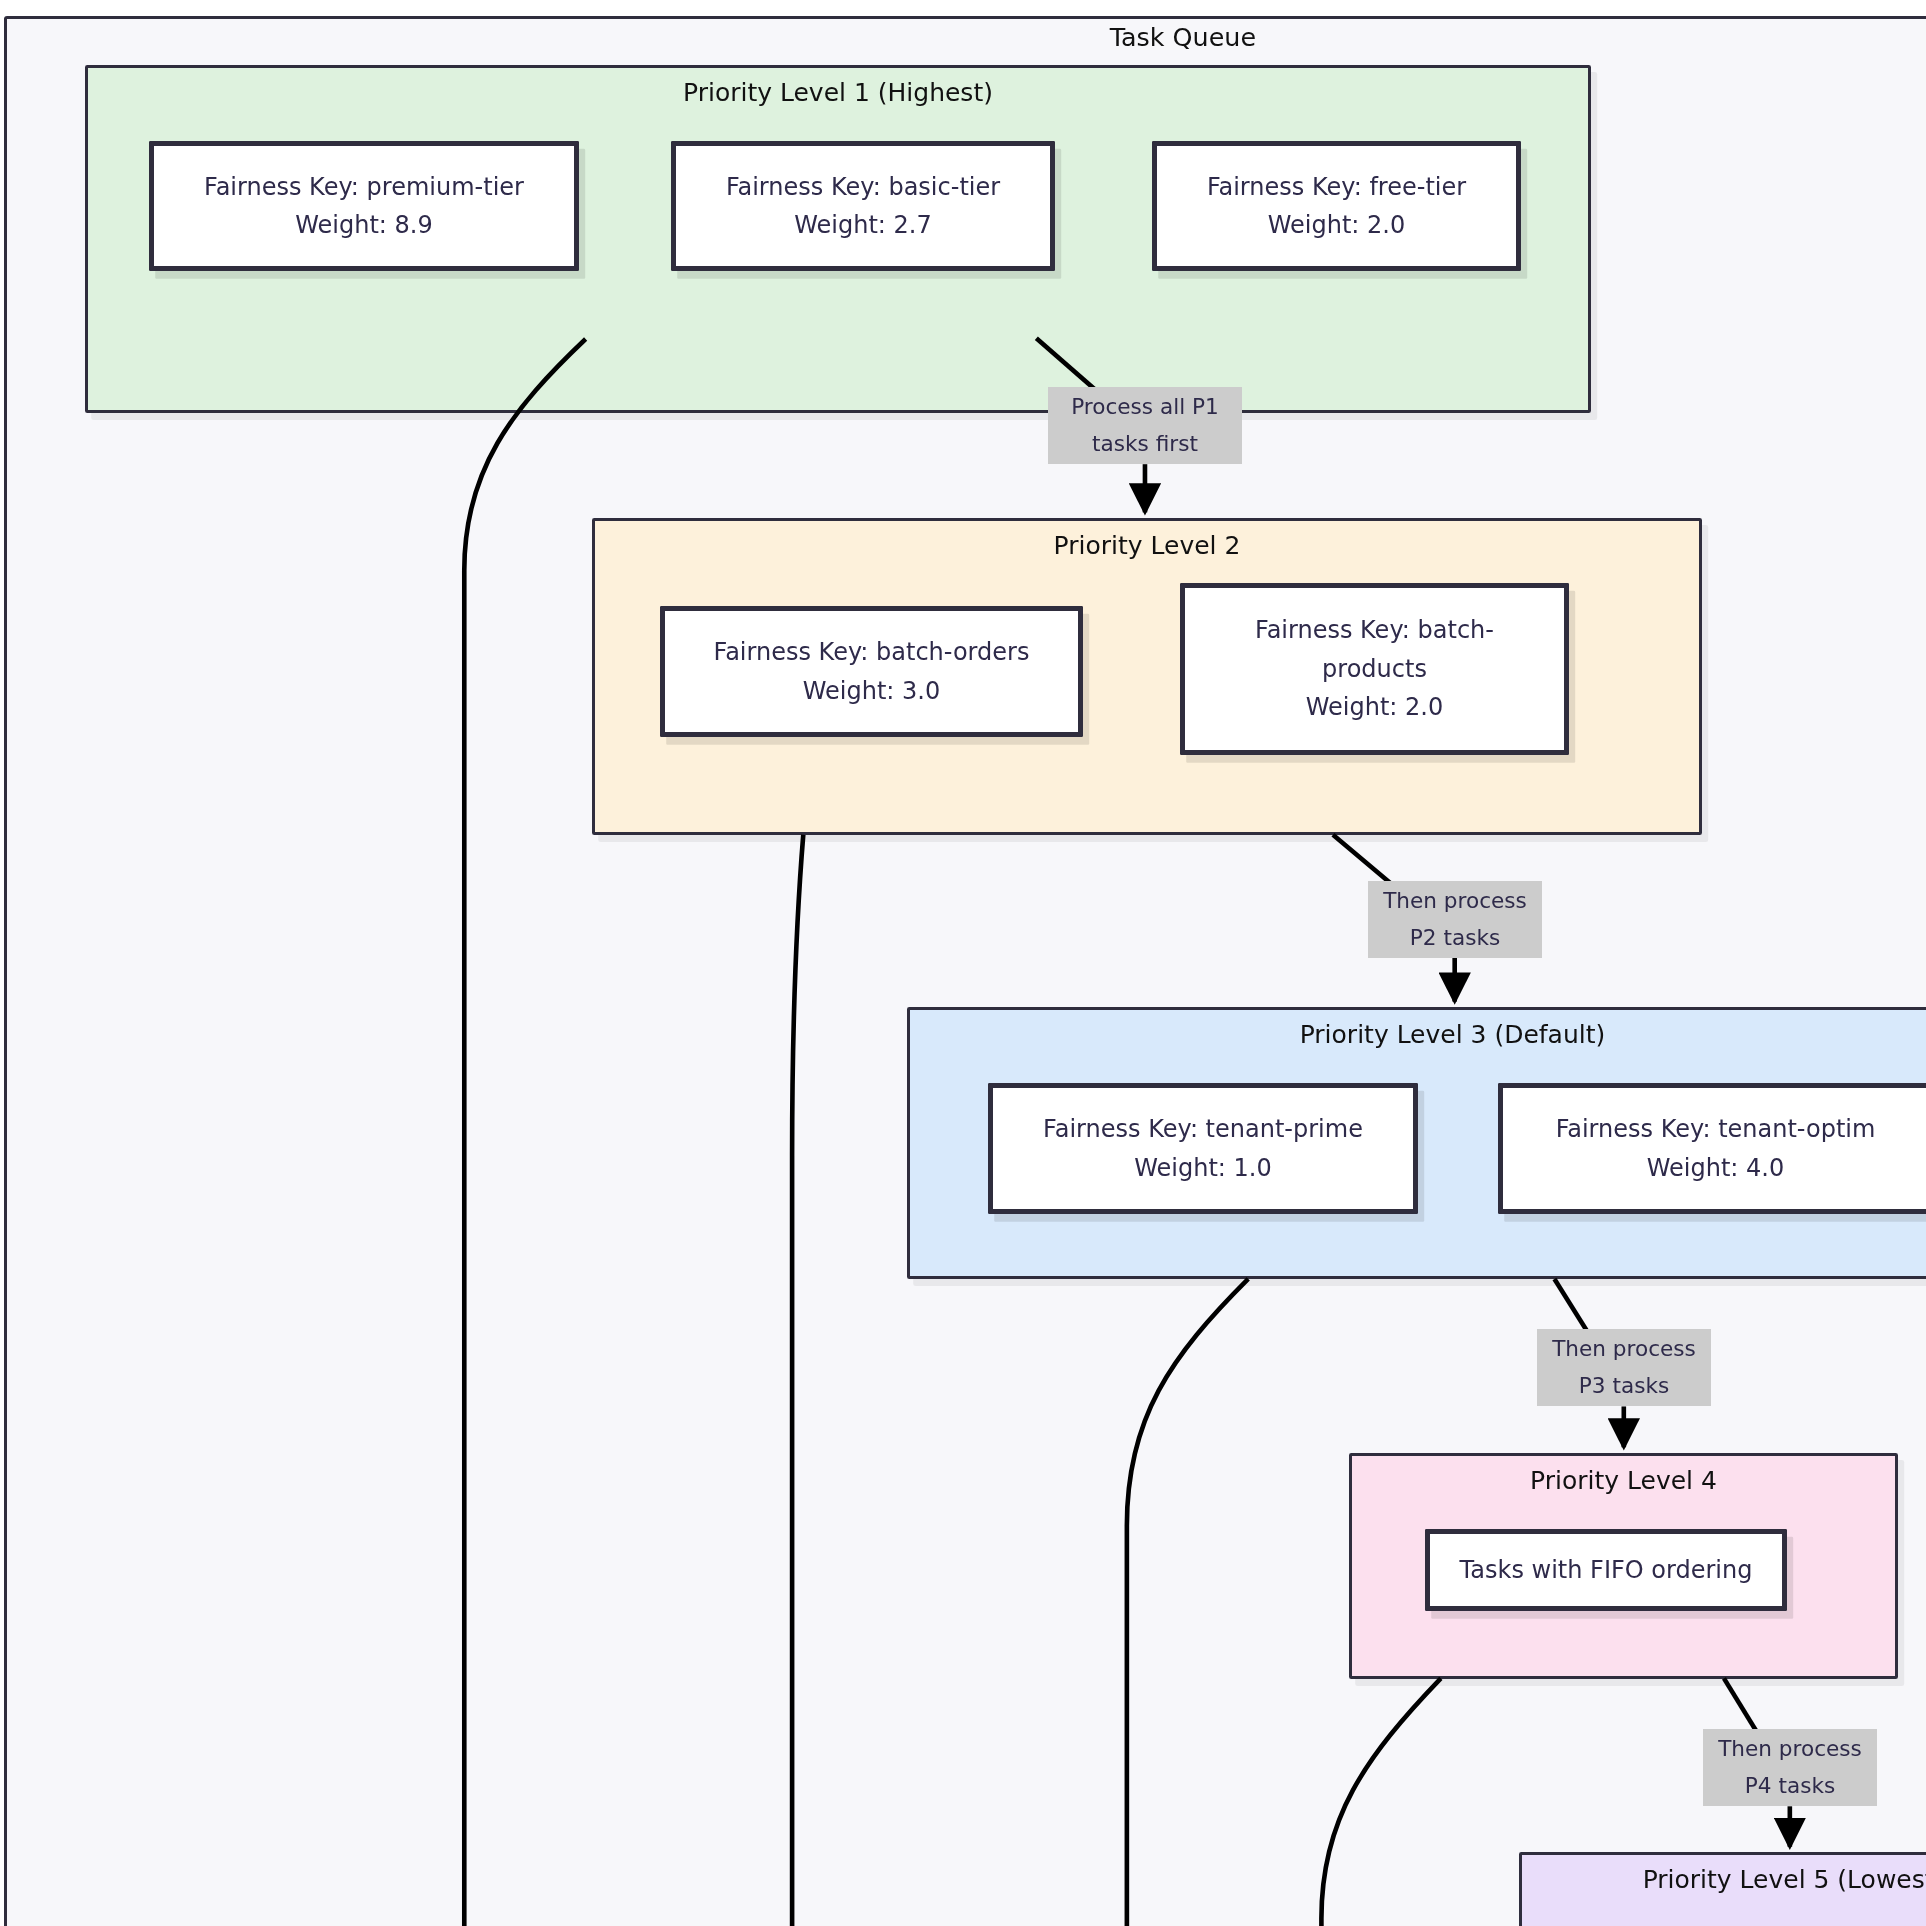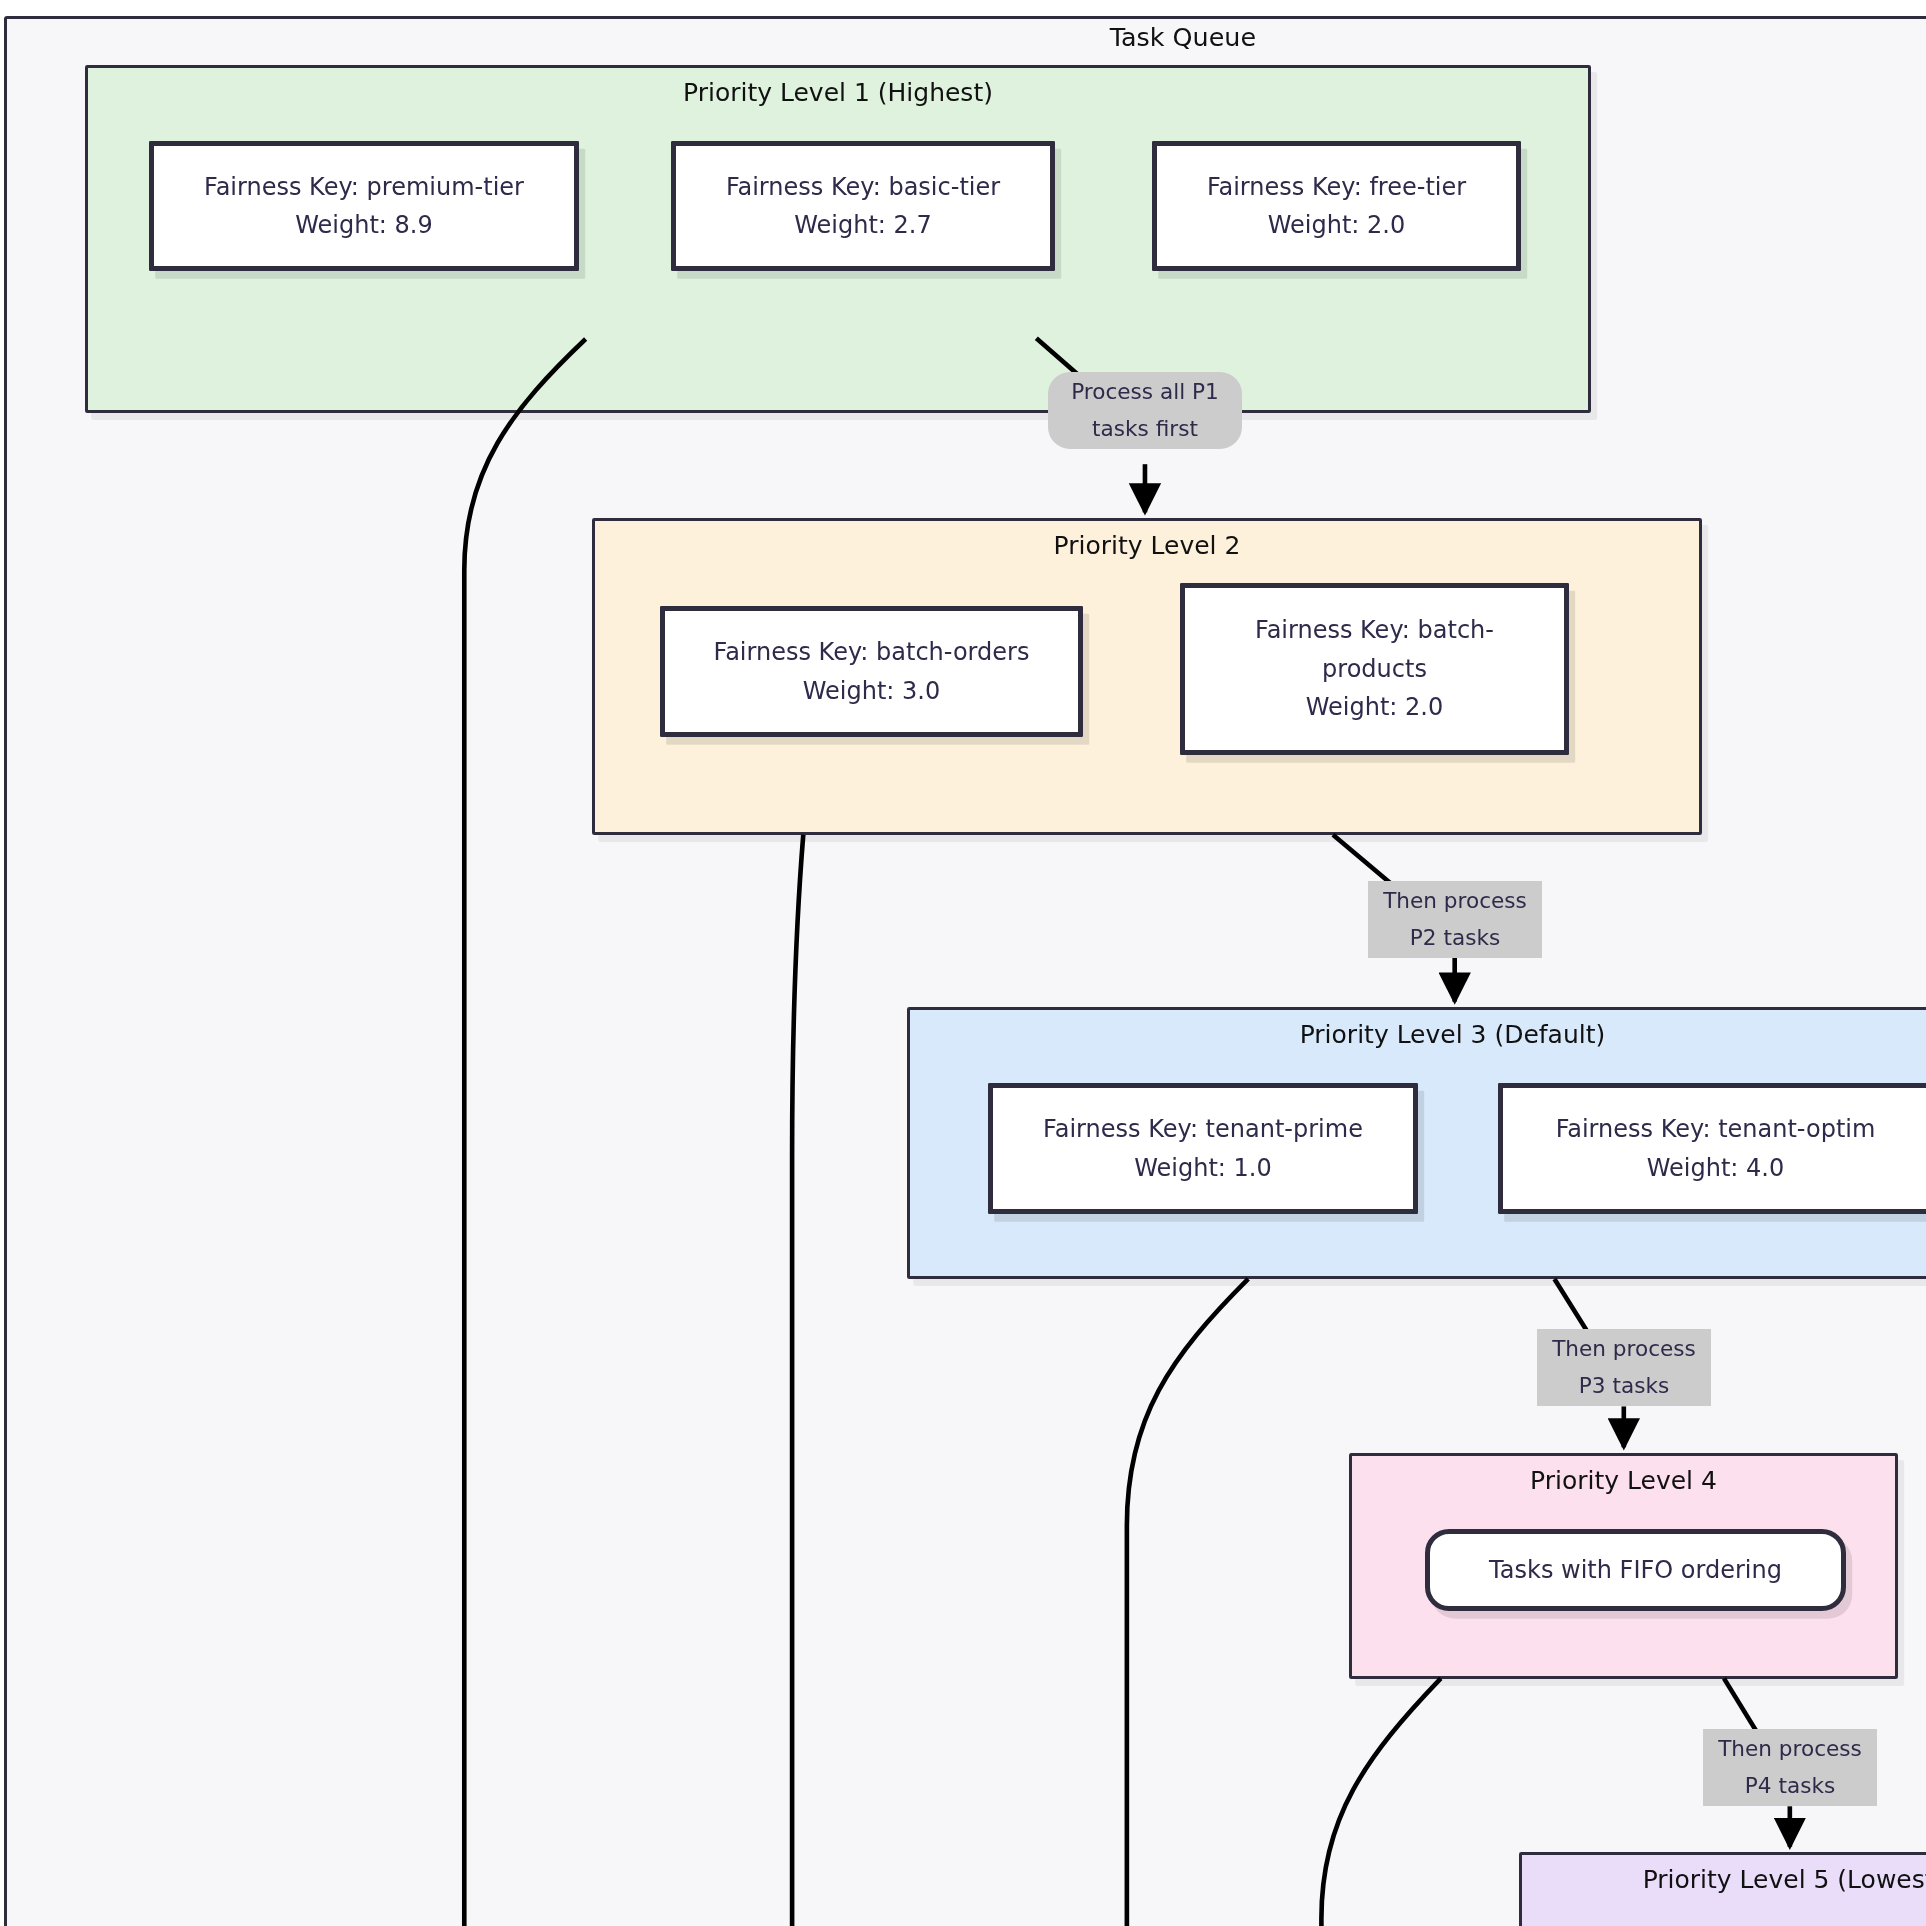--- a/index.html
+++ b/index.html
@@ -98,29 +98,29 @@
   <div class="cluster" style="left: 907px; top: 1007px; width: 1091px; height: 272px; background: rgb(216, 233, 251);">
     <div class="cluster-title">Priority Level 3 (Default)</div>
     <div class="node" style="left:78px; top:73px; width:430px; height:131px;">Fairness Key: tenant-prime
 Weight: 1.0</div>
     <div class="node" style="left:588px; top:73px; width:435px; height:131px;">Fairness Key: tenant-optim
 Weight: 4.0</div>
   </div>
 
   <div class="cluster" style="left: 1349px; top: 1453px; width: 549px; height: 226px; background: rgb(252, 224, 238);">
     <div class="cluster-title">Priority Level 4</div>
-    <div class="node" style="left:73px; top:73px; width:421px; height:82px;border-radius:24px;">Tasks with FIFO ordering</div>
+    <div class="node" style="left:73px; top:73px; width:362px; height:82px;">Tasks with FIFO ordering</div>
   </div>
 
   <div class="cluster" style="left: 1519px; top: 1852px; width: 549px; height: 226px; background: rgb(233, 221, 250);">
     <div class="cluster-title">Priority Level 5 (Lowest)</div>
 
   </div>
 
-  <div class="edge-label" style="left:1048px; top:372px; width:194px; height:77px;border-radius:22px;">Process all P1
+  <div class="edge-label" style="left:1048px; top:387px; width:194px; height:77px;">Process all P1
 tasks first</div>
   <div class="edge-label" style="left:1368px; top:881px; width:174px; height:77px;">Then process
 P2 tasks</div>
   <div class="edge-label" style="left:1537px; top:1329px; width:174px; height:77px;">Then process
 P3 tasks</div>
   <div class="edge-label" style="left:1703px; top:1729px; width:174px; height:77px;">Then process
 P4 tasks</div>
 
 </div>
 

